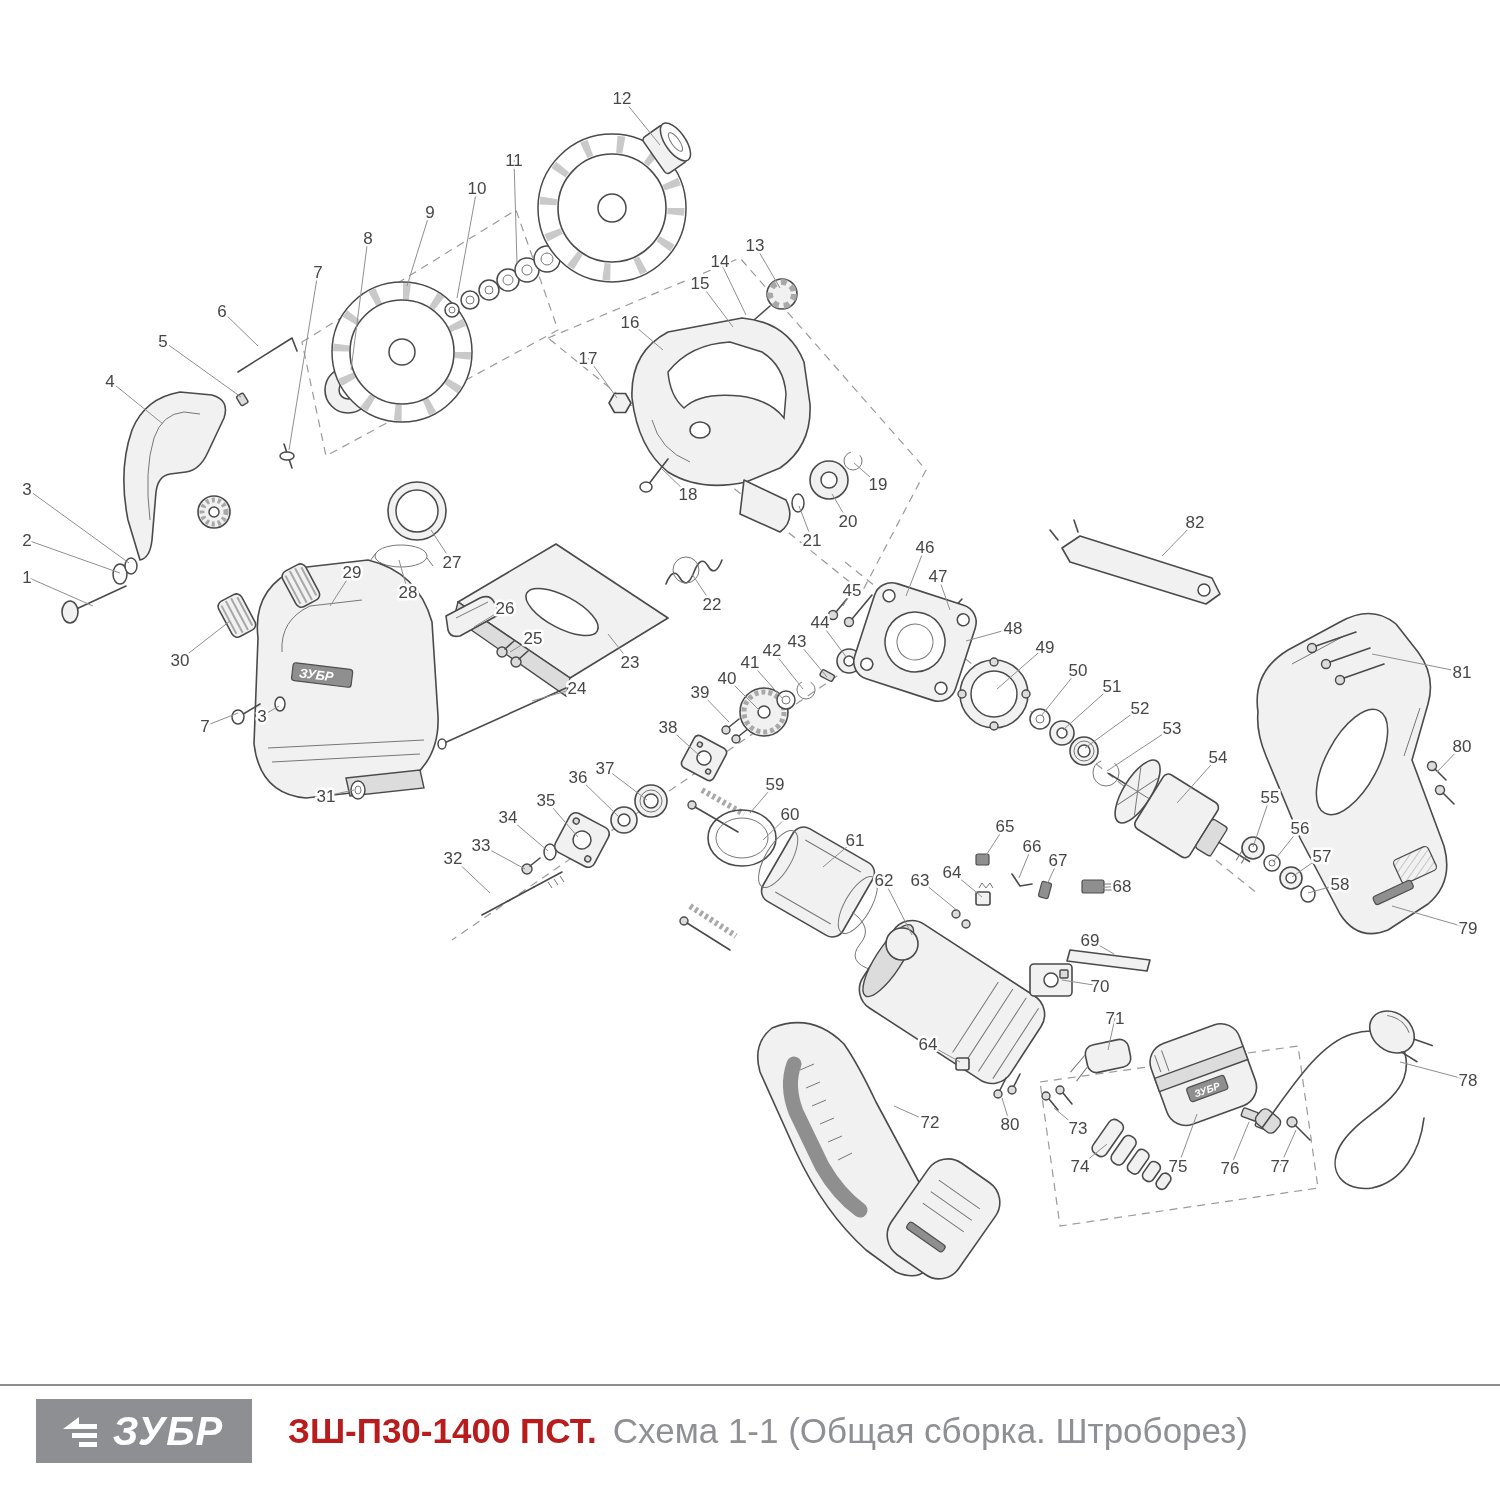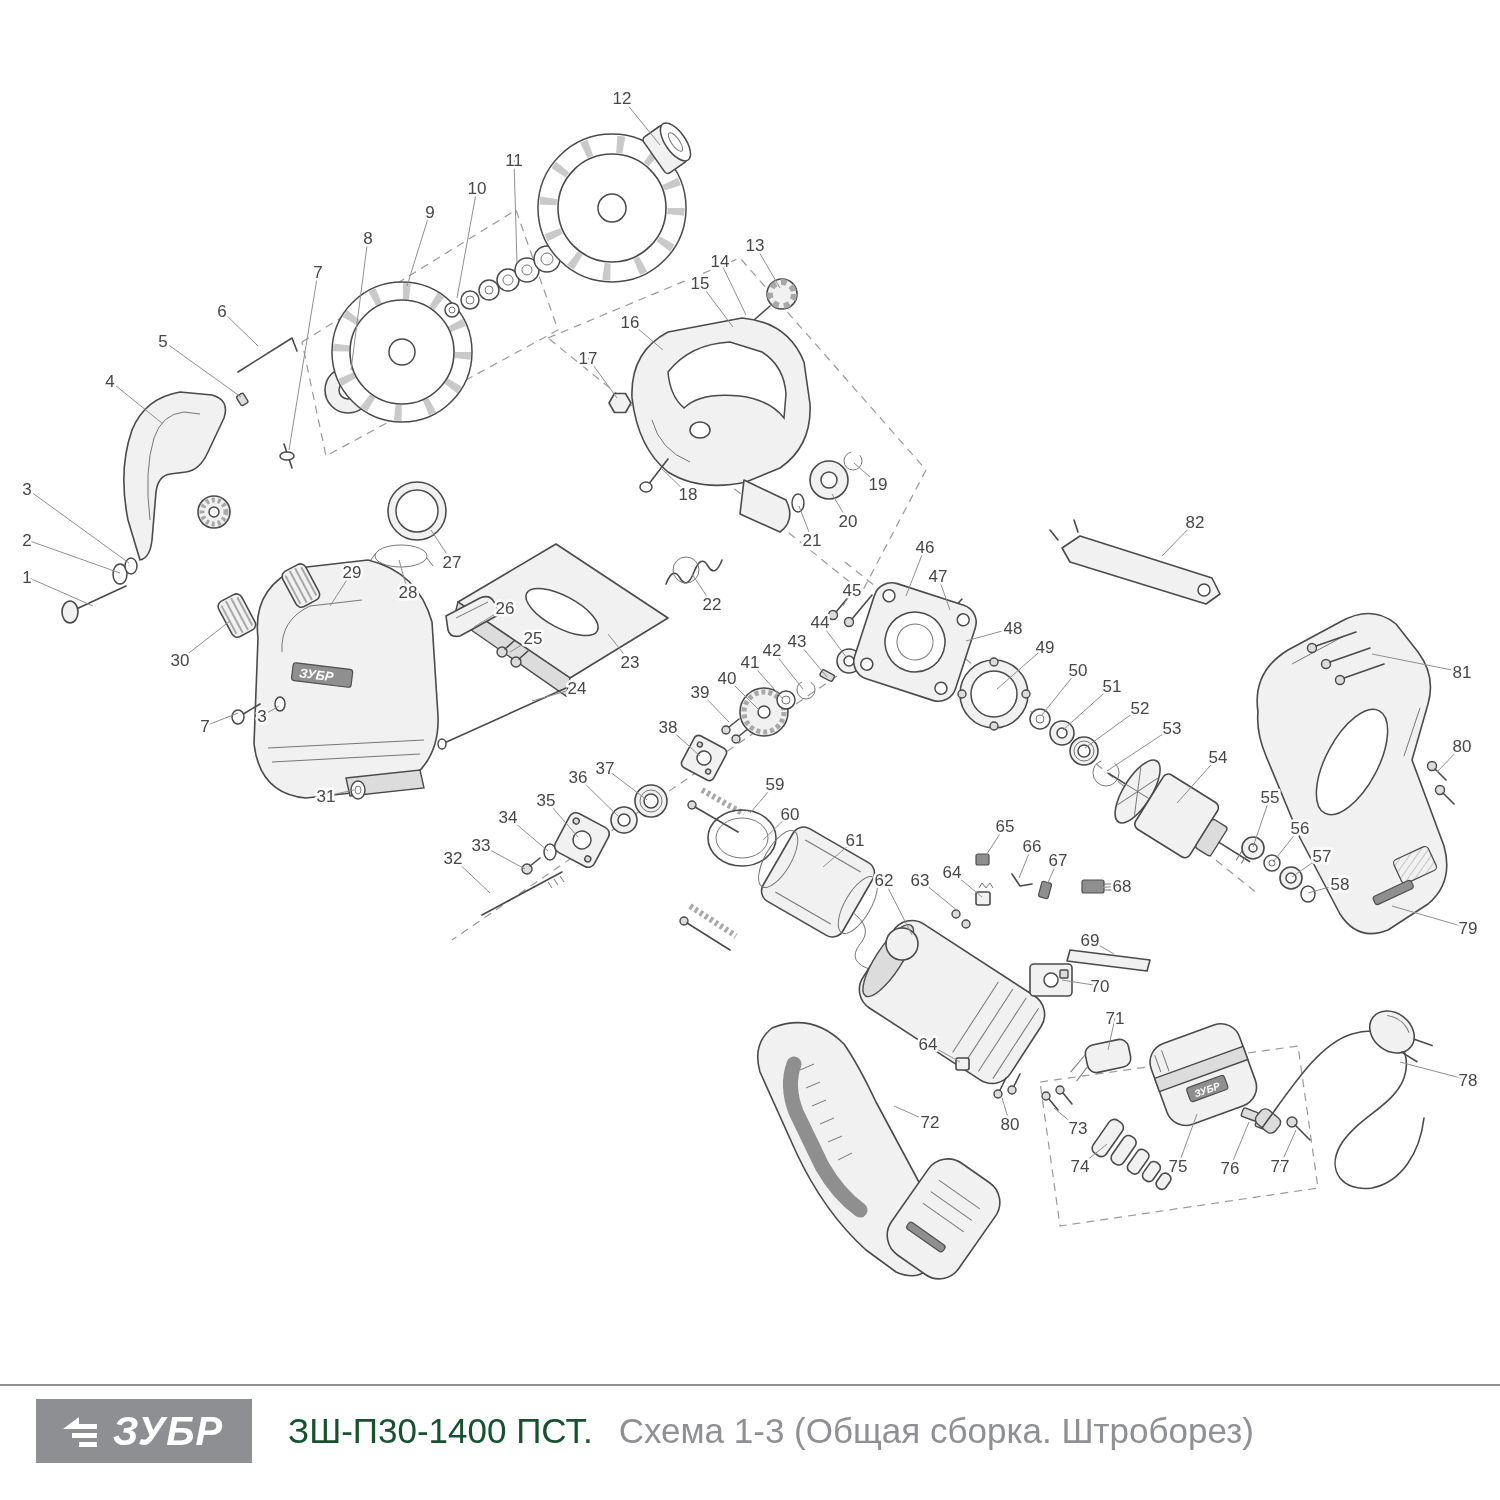--- a/index.html
+++ b/index.html
@@ -23,21 +23,21 @@
   .brand-tiny2{font:italic bold 10px "Liberation Sans",sans-serif;fill:#fff}
   
   .footer-divider{position:absolute;top:1384px;left:0;width:1500px;height:2px;background:#8f8f8f}
   .title-bar{position:absolute;top:1399px;left:36px;right:20px;height:64px;
              display:flex;align-items:center;gap:36px}
   .logo{width:216px;height:64px;background:#8d8f92;display:flex;align-items:center;
         justify-content:center;gap:10px;flex:none}
   .logo-text{color:#fff;font-size:40px;font-weight:bold;font-style:italic;letter-spacing:1px;
              padding-right:6px}
   .title-text{font-size:35px;color:#8f9093;white-space:nowrap;overflow:hidden}
-  .model{color:#14532d;font-weight:normal;margin-right:26px}
+  .model{color:#b91c1c;font-weight:bold;margin-right:16px}
 </style>
 </head>
 <body>
 
 <svg id="diagram-svg" width="1500" height="1383" viewBox="0 0 1500 1383">
   <defs>
     <pattern id="ht" width="6" height="6" patternUnits="userSpaceOnUse" patternTransform="rotate(60)">
       <line x1="0" y1="0" x2="0" y2="6" stroke="#9a9a9a" stroke-width="1"></line>
     </pattern>
   </defs>
@@ -620,15 +620,15 @@
 <div class="title-bar">
   <div class="logo">
     <svg width="44" height="44" viewBox="0 0 44 44">
       <path d="M4,20 L20,8 L20,15 L38,15 L38,20 Z" fill="#ffffff"></path>
       <rect x="13" y="24" width="25" height="5" fill="#ffffff"></rect>
       <rect x="20" y="33" width="18" height="5" fill="#ffffff"></rect>
     </svg>
     <span class="logo-text">ЗУБР</span>
   </div>
   <div class="title-text">
-    <span class="model">ЗШ-П30-1400 ПСТ.</span><span class="subtitle">Схема 1-3 (Общая сборка. Штроборез)</span>
+    <span class="model">ЗШ-П30-1400 ПСТ.</span><span class="subtitle">Схема 1-1 (Общая сборка. Штроборез)</span>
   </div>
 </div>
 
 </body></html>

